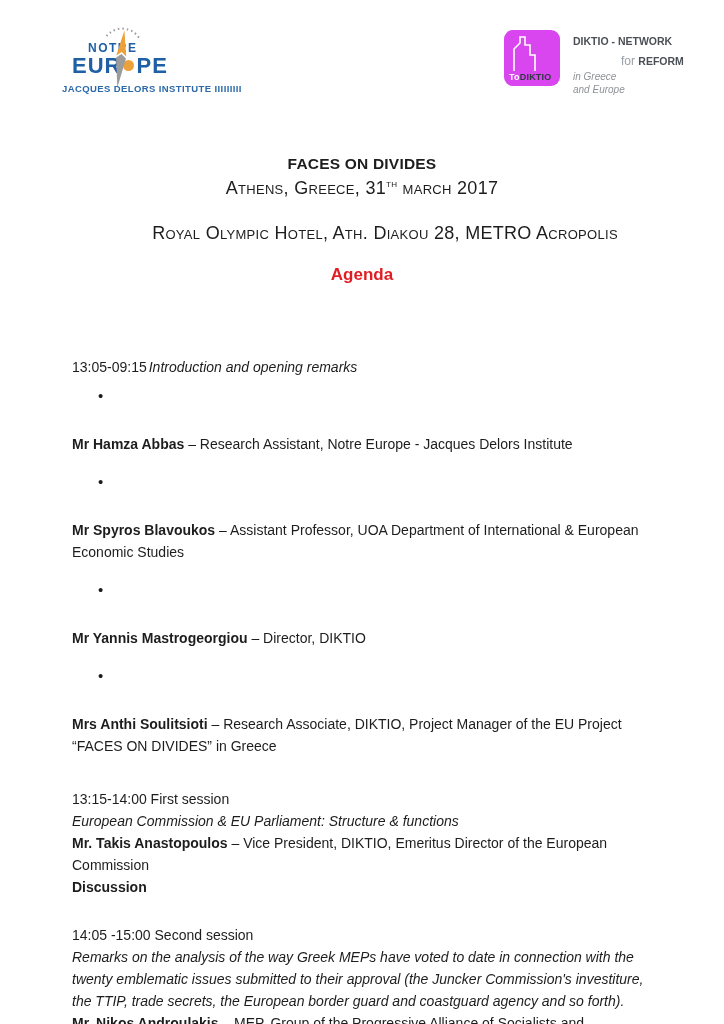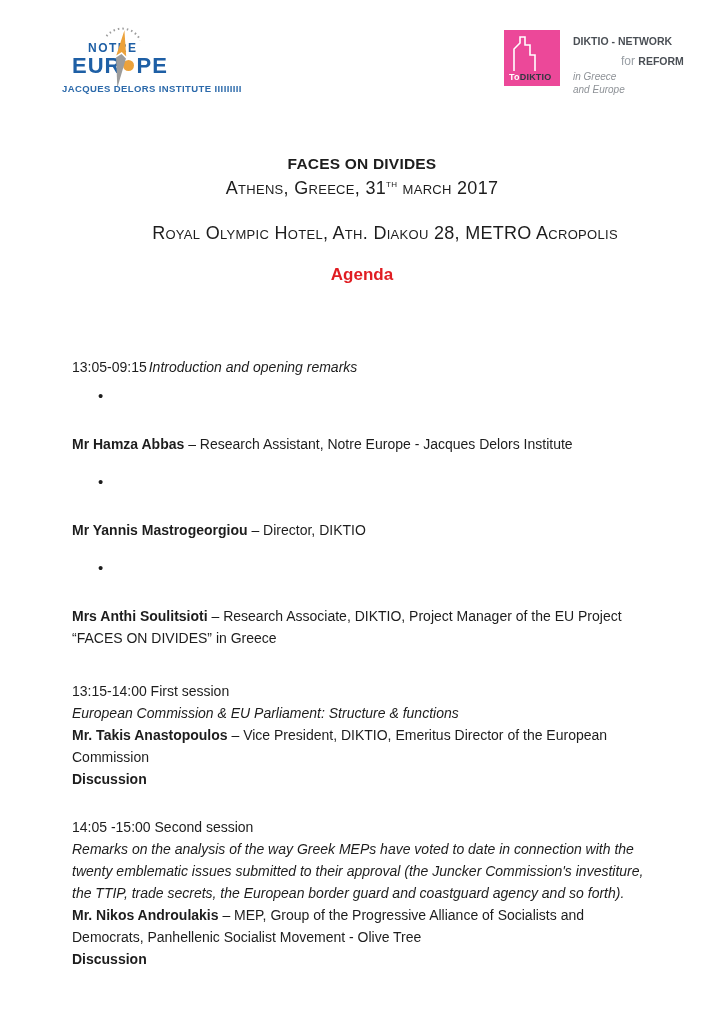--- a/index.html
+++ b/index.html
@@ -19,21 +19,21 @@
 
   .ne-logo { position:relative; width:155px; height:68px; }
   .ne-notre { position:absolute; left:26px; top:13px; color:#1e5fa5; font-weight:bold; font-size:12px; letter-spacing:1.5px; }
   .ne-europe { position:absolute; left:10px; top:25px; color:#1e5fa5; font-weight:bold; font-size:22px; letter-spacing:1px; white-space:nowrap; }
   .ne-o-slot { display:inline-block; width:15px; height:15px; position:relative; }
   .ne-o-dot { position:absolute; left:2px; bottom:2px; width:11px; height:11px; border-radius:50%; background:#eca23b; }
   .ne-bar { position:absolute; left:0px; bottom:2px; color:#2b69aa; font-weight:bold; font-size:9.5px; letter-spacing:0.4px; white-space:nowrap; }
   .ne-needle { position:absolute; left:36px; top:-6px; width:46px; height:72px; transform:rotate(7deg); }
 
   .dk-logo { display:flex; width:162px; height:62px; margin-top:2px; }
-  .dk-square { position:relative; width:56px; height:56px; background:#ec4899; flex:0 0 auto; }
+  .dk-square { position:relative; width:56px; height:56px; background:#d946ef; flex:0 0 auto;border-radius:9px; }
   .dk-building { position:absolute; left:8px; top:5px; }
   .dk-square-label { position:absolute; left:5px; bottom:4px; font-size:9px; white-space:nowrap; letter-spacing:0.2px; }
   .dk-square-label .to { color:#ffffff; font-weight:bold; }
   .dk-square-label .nm { color:#303741; font-weight:bold; }
   .dk-divider { width:2px; background:#c3c3c3; margin:0 7px 0 6px; height:56px; }
   .dk-text { padding-top:5px; line-height:1.32; white-space:nowrap; }
   .dk-l1 { color:#4a4f55; font-weight:bold; font-size:10.5px; }
   .dk-l2 .for { color:#9aa0a6; font-size:12px;padding-left:48px; }
   .dk-l2 .reform { color:#4a4f55; font-weight:bold; font-size:10.5px; }
   .dk-l3, .dk-l4 { color:#8e9297; font-size:10px;font-style:italic; }
@@ -115,20 +115,24 @@
 
     <p class="p2"><span>13:05-09:15</span><span class="italic desc">Introduction and opening remarks</span></p>
 
     <div class="bullets">
       <div class="bullet">
         <span class="dot"></span>
         <span class="bullet-text"><b>Mr Hamza Abbas</b><span> – Research Assistant, Notre Europe - Jacques Delors Institute</span></span>
       </div>
       <div class="bullet">
         <span class="dot"></span>
+        <span class="bullet-text"><b>Mr Spyros Blavoukos</b><span> – Assistant Professor, UOA Department of International &amp; European Economic Studies</span></span>
+      </div>
+      <div class="bullet">
+        <span class="dot"></span>
         <span class="bullet-text"><b>Mr Yannis Mastrogeorgiou</b><span> – Director, DIKTIO</span></span>
       </div>
       <div class="bullet">
         <span class="dot"></span>
         <span class="bullet-text"><b>Mrs Anthi Soulitsioti</b><span> – Research Associate, DIKTIO, Project Manager of the EU Project “FACES ON DIVIDES” in Greece</span></span>
       </div>
     </div>
 
     <div class="session1">
       <p>13:15-14:00 First session</p>

